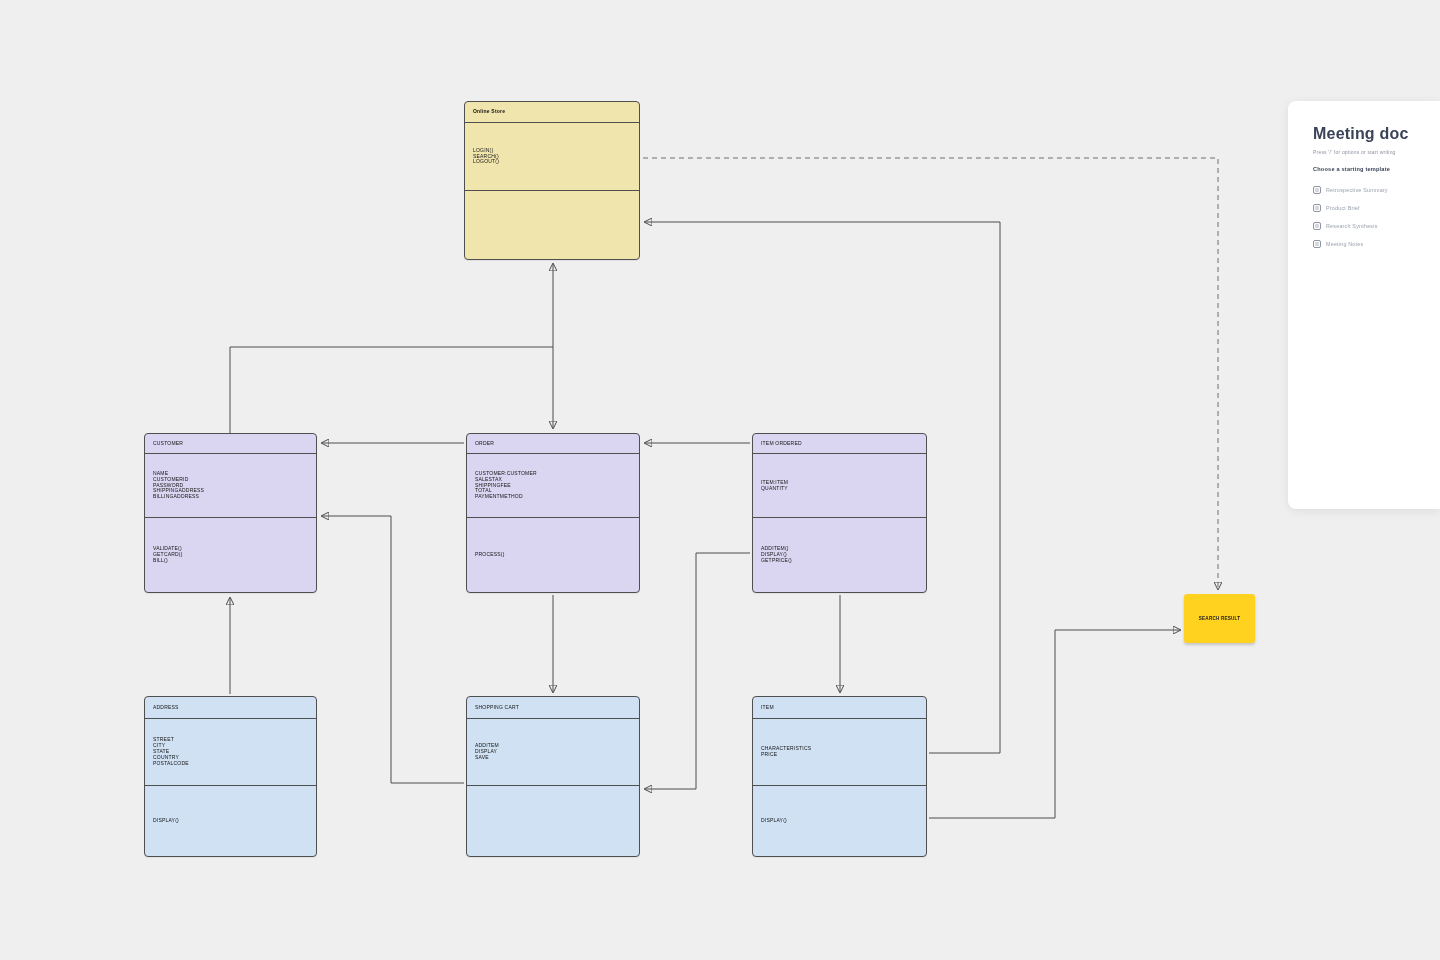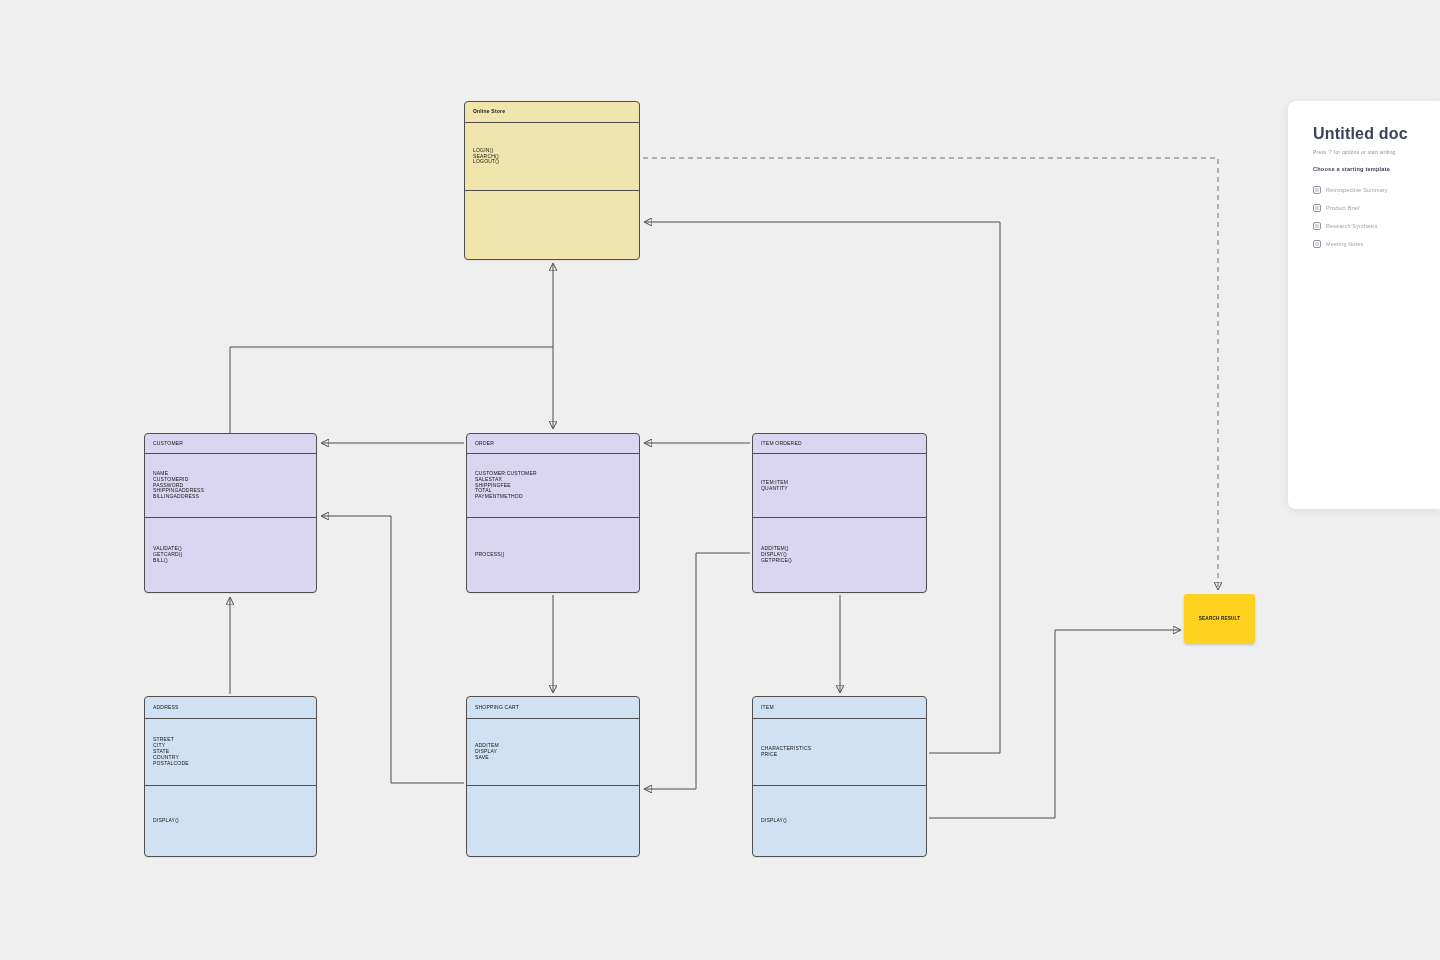--- a/index.html
+++ b/index.html
@@ -169,21 +169,21 @@
     <div class="sect attrs" style="height:67px;">CHARACTERISTICS
 PRICE</div>
     <div class="sect methods">DISPLAY()</div>
   </div>
 
   <div class="sticky" style="left:1184px;top:594px;width:71px;height:49px;">
     <span>SEARCH RESULT</span>
   </div>
 
   <div class="doc-panel">
-    <div class="doc-title">Untitled doc</div>
+    <div class="doc-title">Meeting doc</div>
     <div class="doc-hint">Press '/' for options or start writing</div>
     <div class="doc-heading">Choose a starting template</div>
     <div class="tpl-list">
       <div class="tpl-item">
         <span class="tpl-icon">
           <svg width="8" height="8" viewBox="0 0 8 8">
               <rect x="0.5" y="0.5" width="7" height="7" rx="1.5" fill="none" stroke="#8f96a3"></rect>
               <line x1="2.2" y1="3" x2="5.8" y2="3" stroke="#8f96a3" stroke-width="0.8"></line>
               <line x1="2.2" y1="5" x2="5.8" y2="5" stroke="#8f96a3" stroke-width="0.8"></line>
             </svg>

